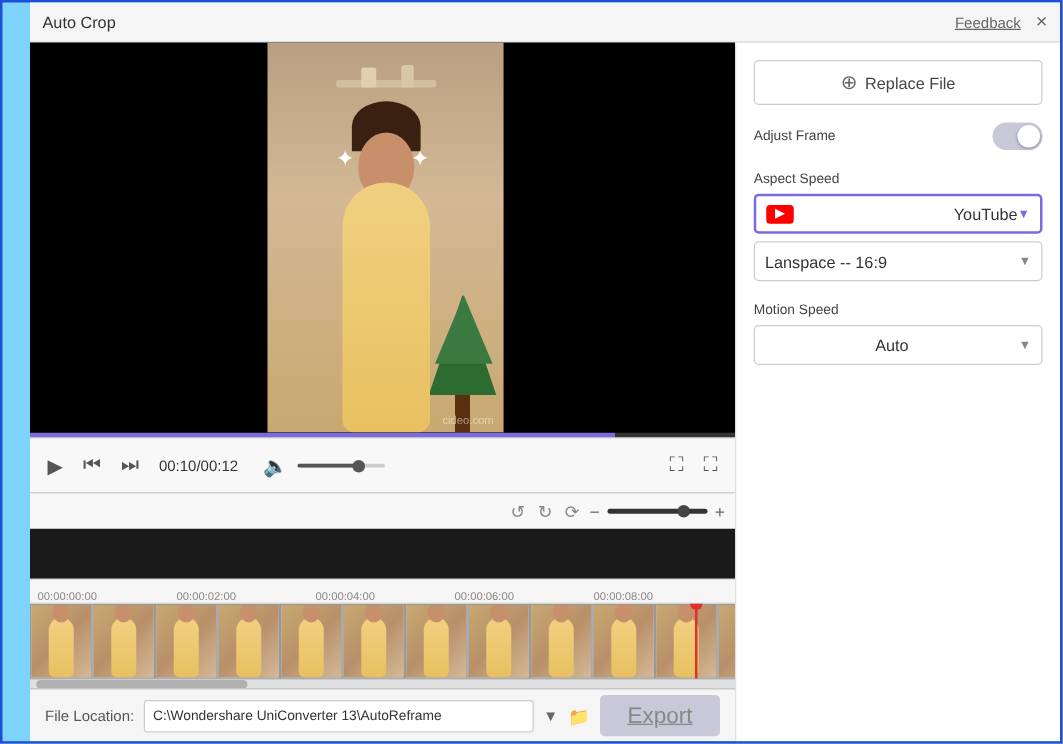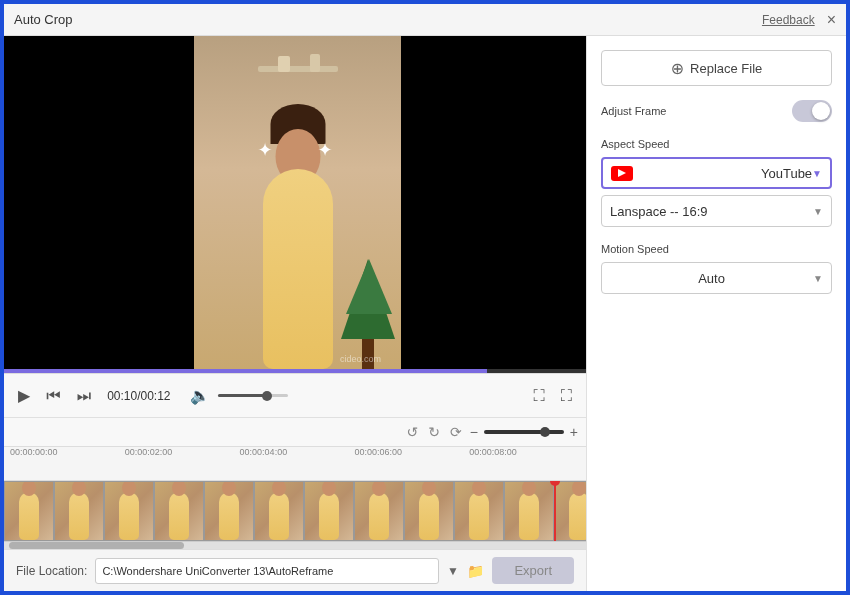--- a/index.html
+++ b/index.html
@@ -7,24 +7,25 @@
       font-family: 'Segoe UI', Arial, sans-serif;
       font-size: 13px;
       background: #f0f0f0;
       width: 850px;
       height: 595px;
       overflow: hidden;
     }
     .window {
       width: 850px;
       height: 595px;
-      background: #fca5a5;
-      border: 4px solid #1d4ed8;
+      background: #7dd3fc;
+      border: 2px solid #1d4ed8;
       display: flex;
       flex-direction: column;
+      padding-left: 22px;
     }
     .title-bar {
       display: flex;
       align-items: center;
       justify-content: space-between;
       padding: 6px 10px;
       background: #f5f5f5;
       border-bottom: 1px solid #ddd;
       height: 32px;
       flex-shrink: 0;
@@ -179,21 +180,21 @@
       width: 12px;
       height: 30px;
       background: #5a3010;
       position: absolute;
       bottom: 0;
       left: 21px;
     }
     .watermark {
       position: absolute;
       bottom: 5px;
-      right: 20px;
+      right: 8px;
       color: rgba(255,255,255,0.5);
       font-size: 9px;
     }
     .progress-bar-container {
       height: 4px;
       background: #333;
       flex-shrink: 0;
     }
     .progress-bar-fill {
       height: 100%;
@@ -254,29 +255,30 @@
       position: absolute;
       top: -3.5px;
       left: 62%;
     }
     .spacer { flex: 1; }
     .right-ctrl-btns {
       display: flex;
       gap: 8px;
     }
     .timeline-ruler {
-      height: 35px;
+      height: 20px;
       background: #f5f5f5;
       border-top: 1px solid #ddd;
       border-bottom: 1px solid #ddd;
       display: flex;
-      align-items: flex-start;
+      align-items: flex-end;
       padding: 0 4px;
       position: relative;
       overflow: hidden;
+      margin-top: 40px;
     }
     .ruler-marks {
       display: flex;
       width: 100%;
       position: relative;
     }
     .ruler-mark {
       flex: 1;
       font-size: 9px;
       color: #888;
@@ -391,23 +393,24 @@
       border: none;
       cursor: pointer;
       font-size: 14px;
       color: #666;
     }
     .export-btn {
       background: #c8c8d8;
       border: none;
       border-radius: 4px;
       padding: 6px 22px;
-      font-size: 13px;
+      font-size: 18px;
       color: #888;
       cursor: not-allowed;
+      text-decoration: underline;
     }
     
     .right-panel {
       width: 260px;
       background: #ffffff;
       border-left: 1px solid #e0e0e0;
       display: flex;
       flex-direction: column;
       padding: 14px 14px;
       gap: 14px;

